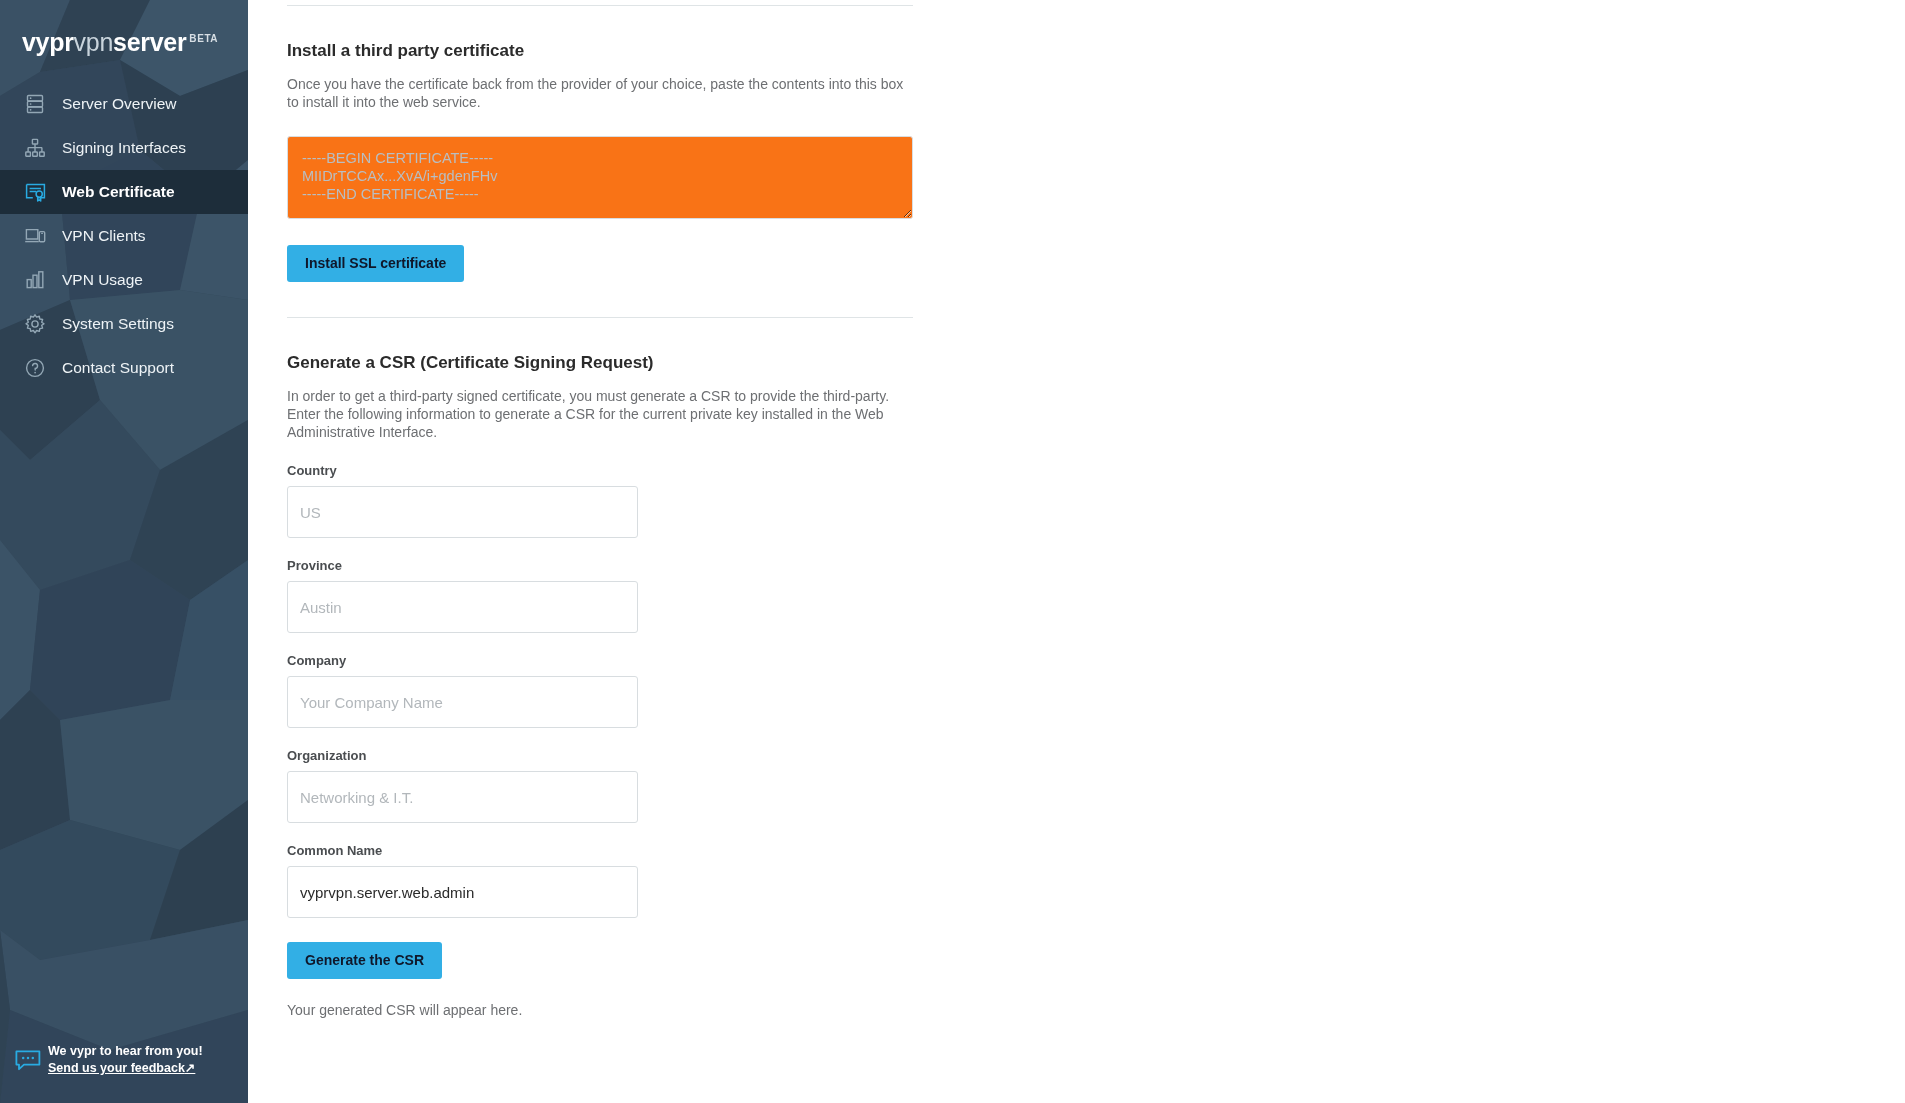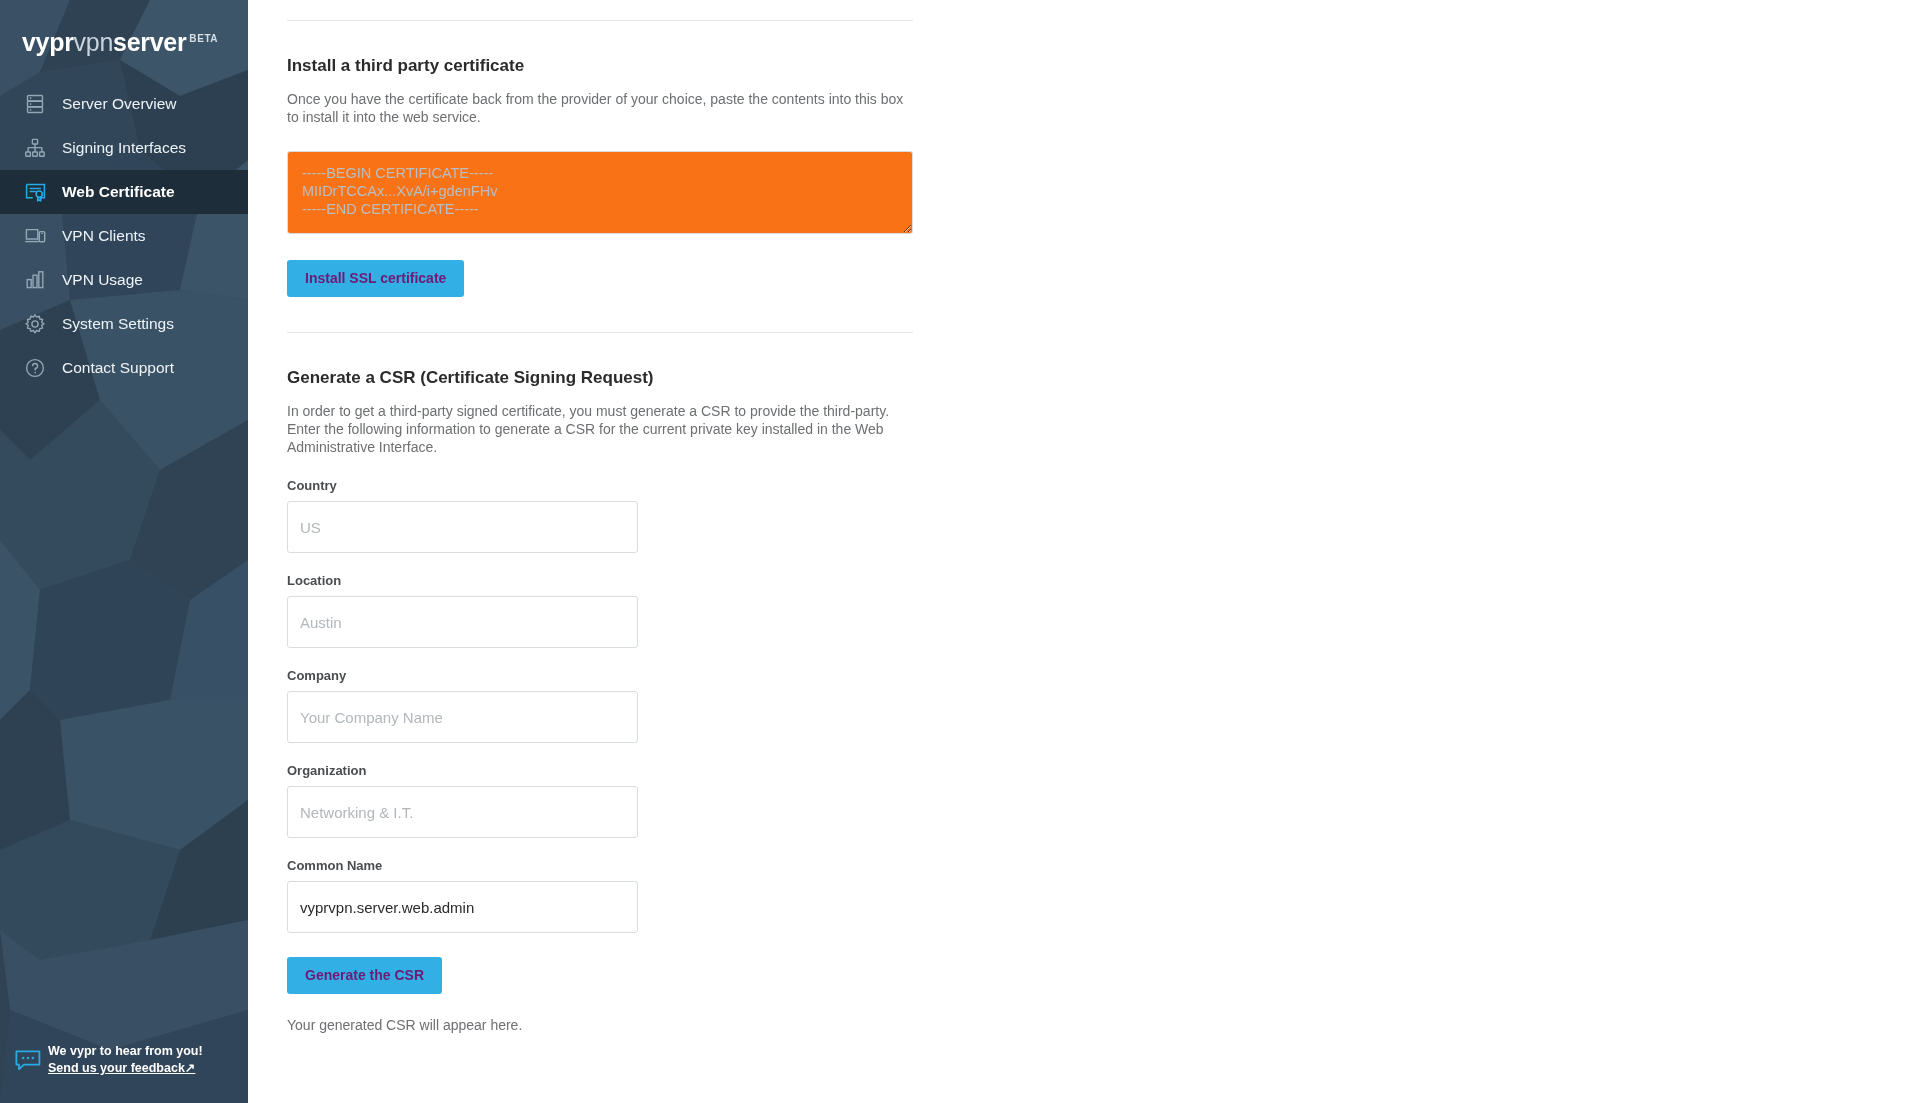--- a/index.html
+++ b/index.html
@@ -87,21 +87,21 @@
   }
 
   
   #main {
     flex: 1 1 auto;
     height: 1103px;
     background: #ffffff;
     position: relative;
     overflow: hidden;
   }
-  .content { width: 760px; padding-left: 39px; padding-top: 15px; }
+  .content { width: 760px; padding-left: 39px; padding-top: 0; }
 
   .rule {
     height: 1px;
     background: #dfe4e6;
     width: 626px;
     margin-top: 5px;
   }
   .rule.mid { margin-top: 0; }
 
   h2.section-title {
@@ -135,21 +135,21 @@
     background: #f97316;
     display: block;
   }
   .cert-textarea::placeholder { color: #b9bec2; }
 
   .btn {
     display: inline-block;
     border: none;
     border-radius: 3px;
     background: #32afe5;
-    color: #701a75;
+    color: #0f172a;
     font-family: "Liberation Sans", sans-serif;
     font-weight: bold;
     font-size: 14px;
     padding: 0 18px;
     height: 37px;
     line-height: 37px;
     cursor: pointer;
   }
   .btn-install { margin-top: 26px; }
   .btn-csr { margin-top: 24px; }
@@ -356,21 +356,21 @@
         <h2 class="section-title">Generate a CSR (Certificate Signing Request)</h2>
         <p class="section-desc">In order to get a third-party signed certificate, you must generate a CSR to provide the third-party. Enter the following information to generate a CSR for the current private key installed in the Web Administrative Interface.</p>
 
         <div class="field group-top">
           <label class="field-label">Country</label>
           <input class="field-input" type="text" placeholder="US" style="">
         </div>
 
 
         <div class="field">
-          <label class="field-label">Location</label>
+          <label class="field-label">Province</label>
           <input class="field-input" type="text" placeholder="Austin" style="">
         </div>
 
         <div class="field">
           <label class="field-label">Company</label>
           <input class="field-input" type="text" placeholder="Your Company Name" style="">
         </div>
 
         <div class="field">
           <label class="field-label">Organization</label>

